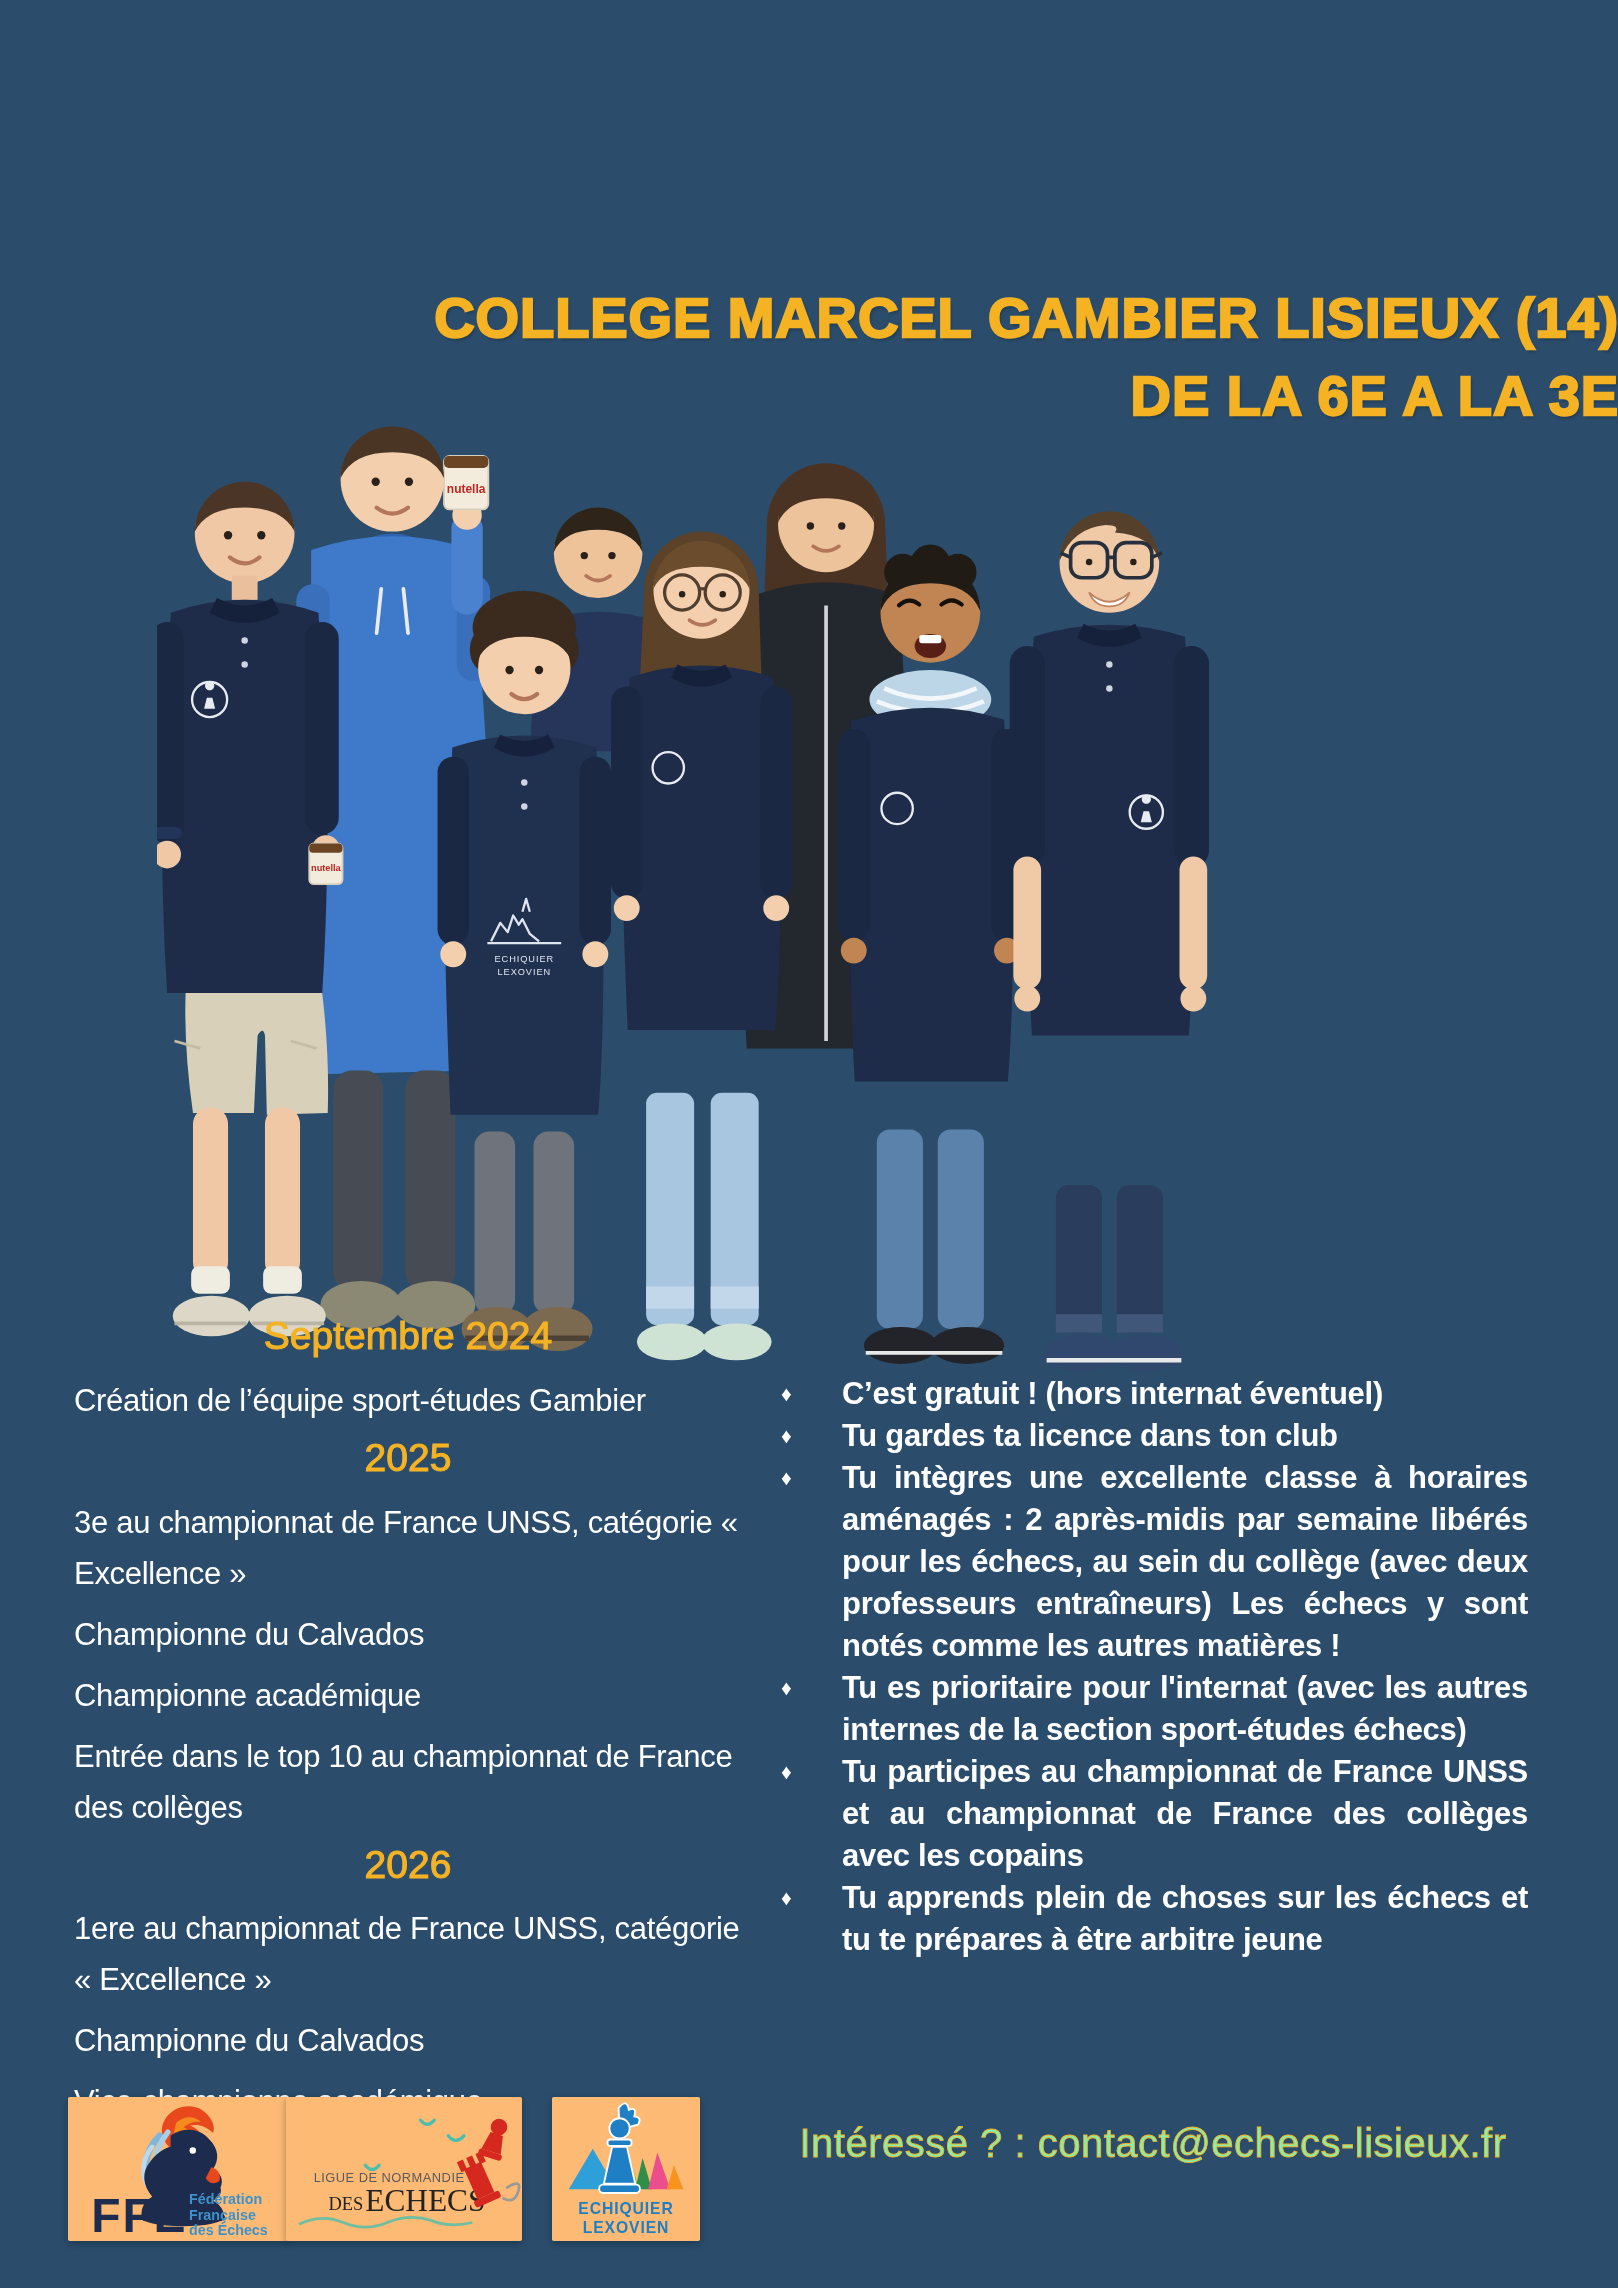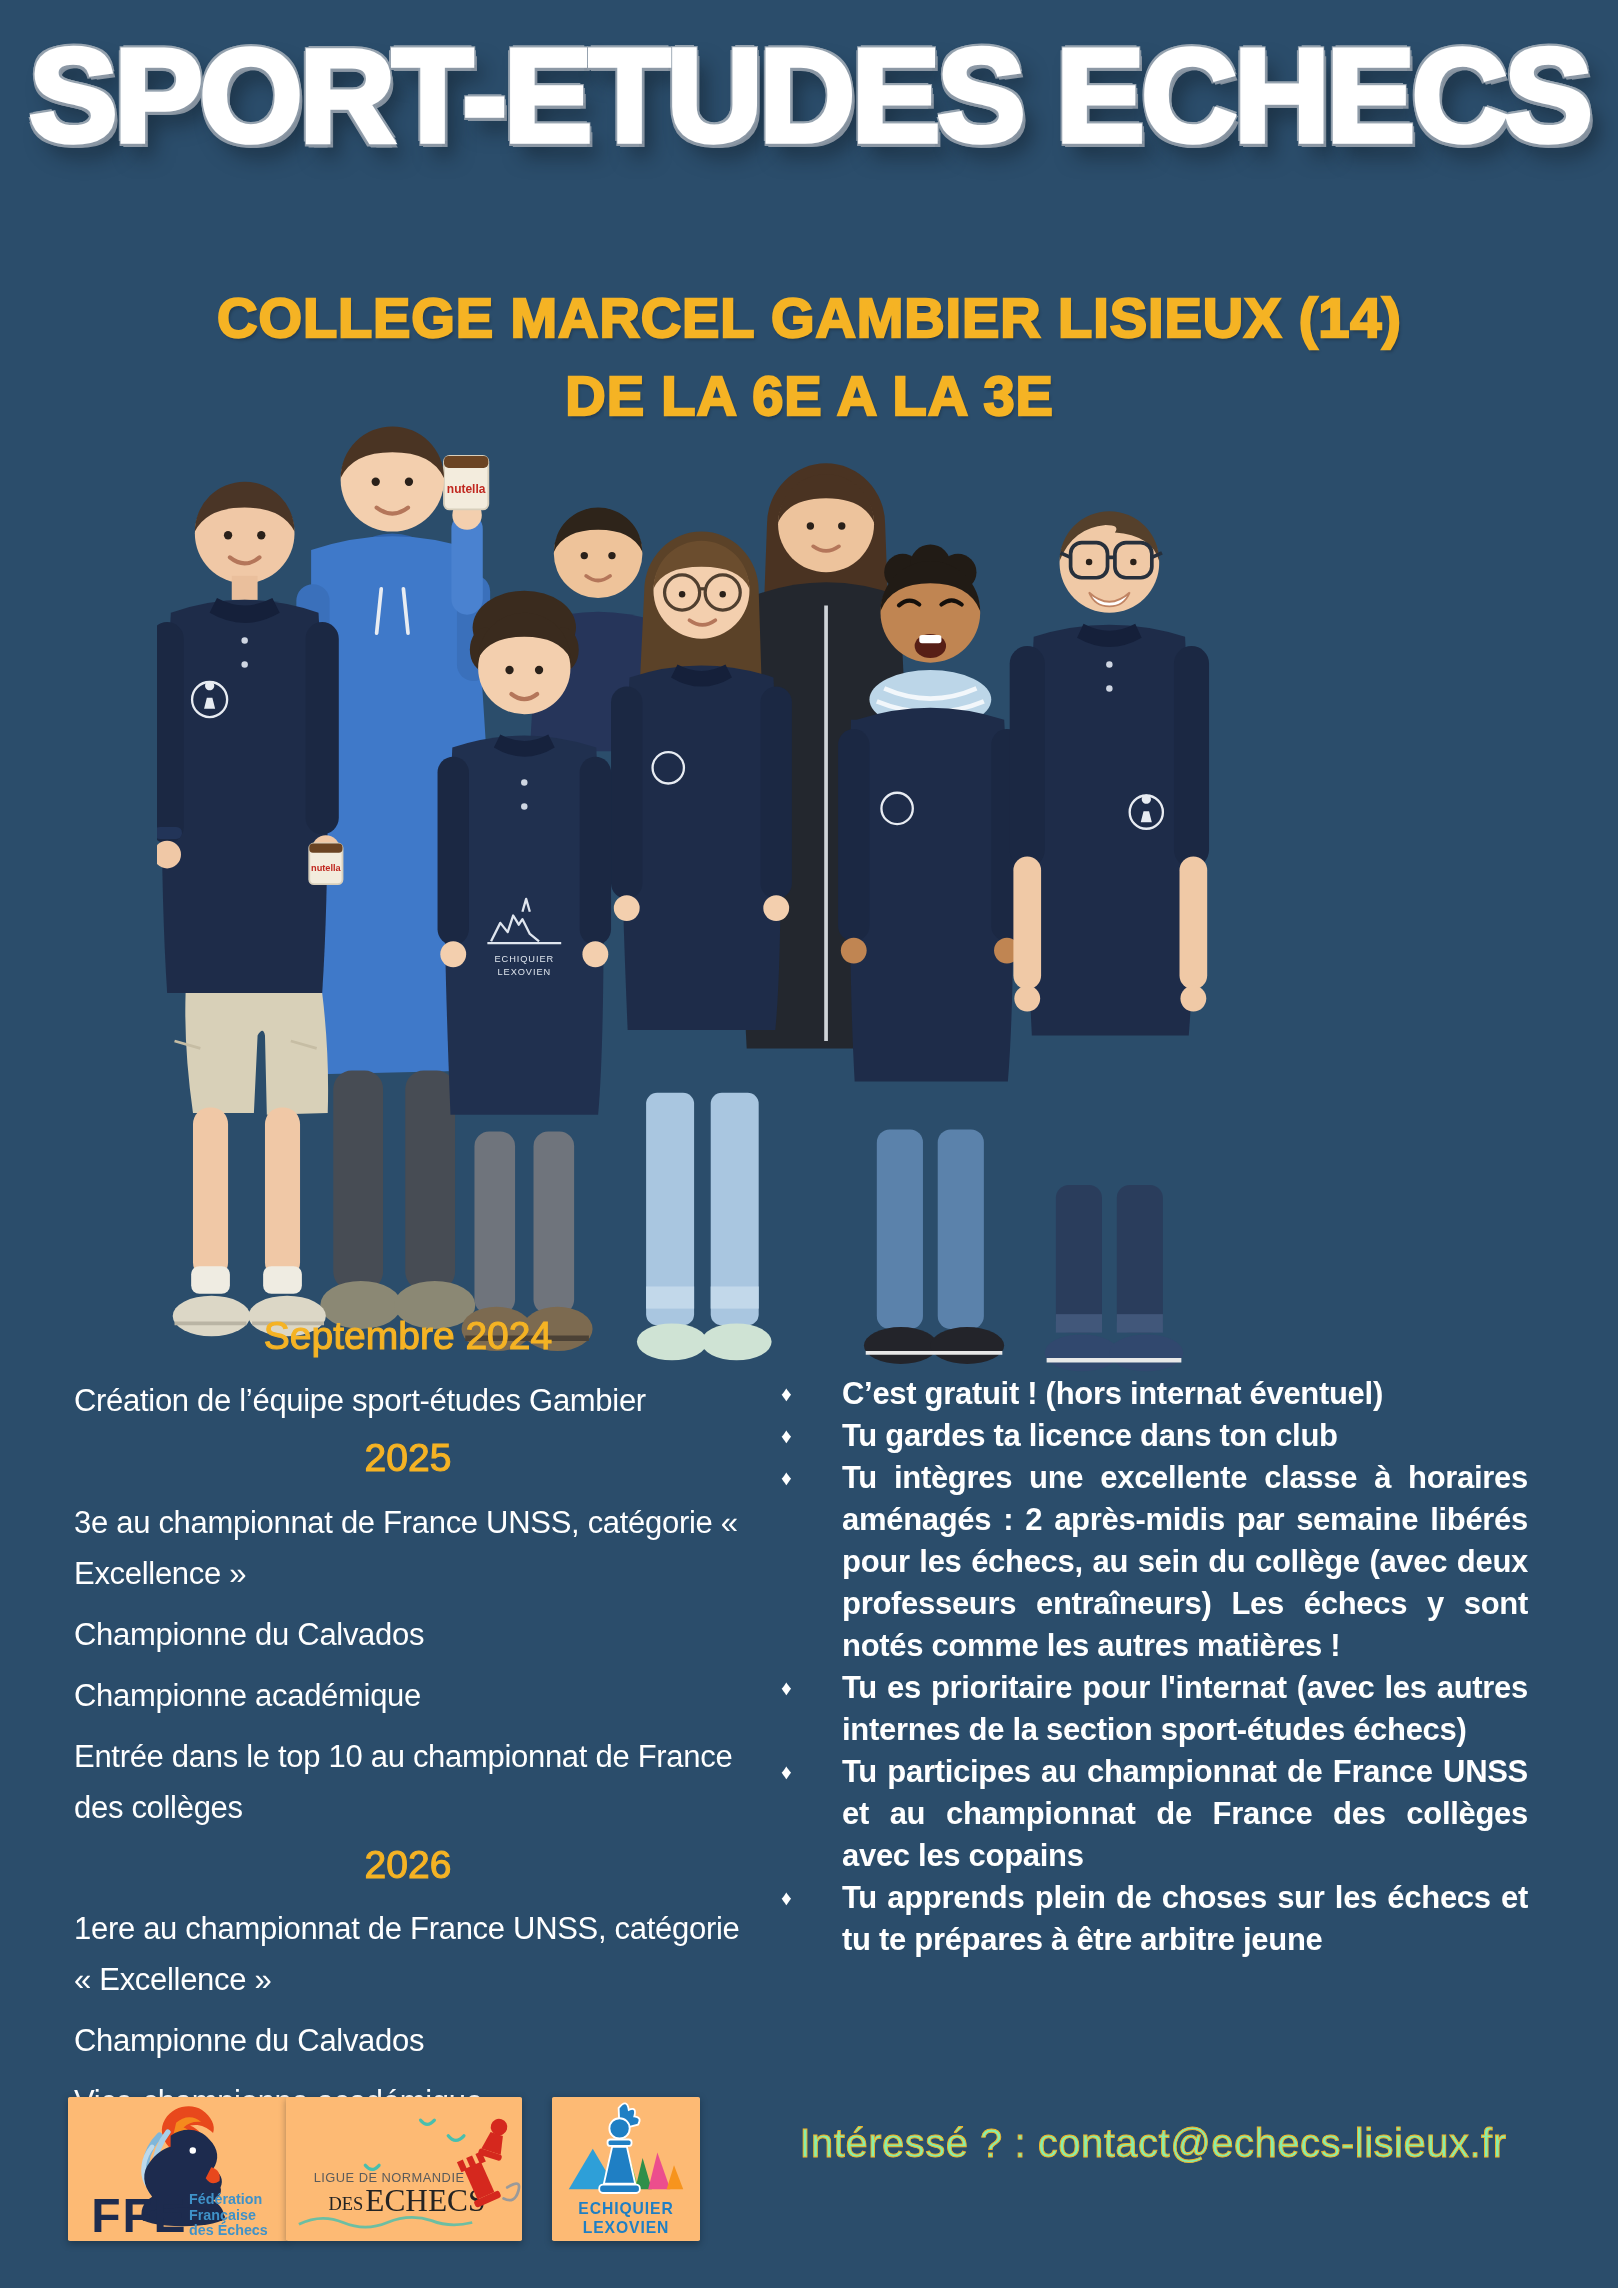--- a/index.html
+++ b/index.html
@@ -12,21 +12,21 @@
     display:inline-block;
     font-size:132px;font-weight:bold;letter-spacing:-2.8px;color:#ffffff;
     -webkit-text-stroke:5.5px #ffffff;
     text-shadow:
       -4.6px 0 0 #94a1ae, 4.6px 0 0 #8f9ca9, 0 -4.6px 0 #97a4b0, 0 5.5px 0 #8c98a5,
       -3.7px -3.7px 0 #94a1ae, 3.7px -3.7px 0 #94a1ae, -3.7px 4.6px 0 #8c98a5, 5.5px 5.5px 0 #85919e,
       11px 14.8px 20px rgba(15,25,35,.55);
   }
 
   
-  .subtitle-wrap{position:absolute;left:0;right:0;top:279px;text-align:center;line-height:78px;}
+  .subtitle-wrap{position:absolute;left:0;right:0;top:279px;text-align:right;line-height:78px;}
   .subtitle{
     font-size:56px;font-weight:bold;color:#f5b324;
     -webkit-text-stroke:2.3px #f5b324;letter-spacing:0.9px;
     text-shadow:1.8px 2.8px 2.8px rgba(20,30,40,.35);
   }
 
   
   .photo{position:absolute;left:157px;top:395px;width:1292px;height:980px;}
 
   
@@ -56,23 +56,20 @@
   .contact a{
     color:#86efac;text-decoration:none;font-size:40px;font-weight:normal;
     -webkit-text-stroke:0.9px #f5b324;letter-spacing:0.5px;margin-left:24px;
   }
 </style>
 </head>
 <body>
 
 <div class="poster">
 
-  <div class="title-wrap">
-    <span class="title">SPORT-ETUDES ECHECS</span>
-  </div>
 
   <div class="subtitle-wrap">
     <div class="subtitle">COLLEGE MARCEL GAMBIER LISIEUX (14)</div>
     <div class="subtitle">DE LA 6E A LA 3E</div>
   </div>
 
   <div class="photo">
     <svg viewBox="0 0 1400 1062">
 
       <g transform="translate(725,0)">

